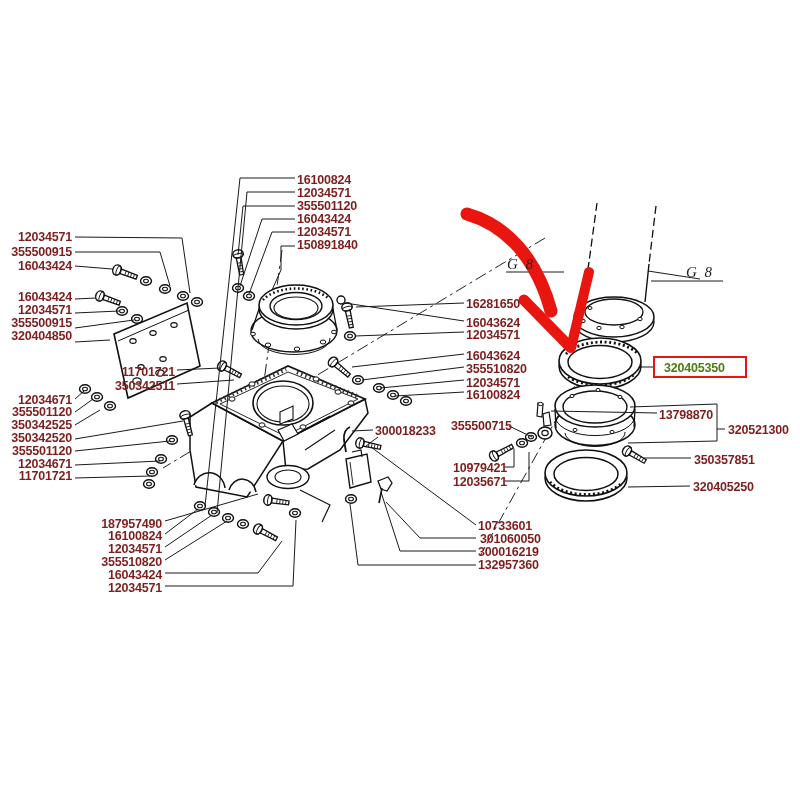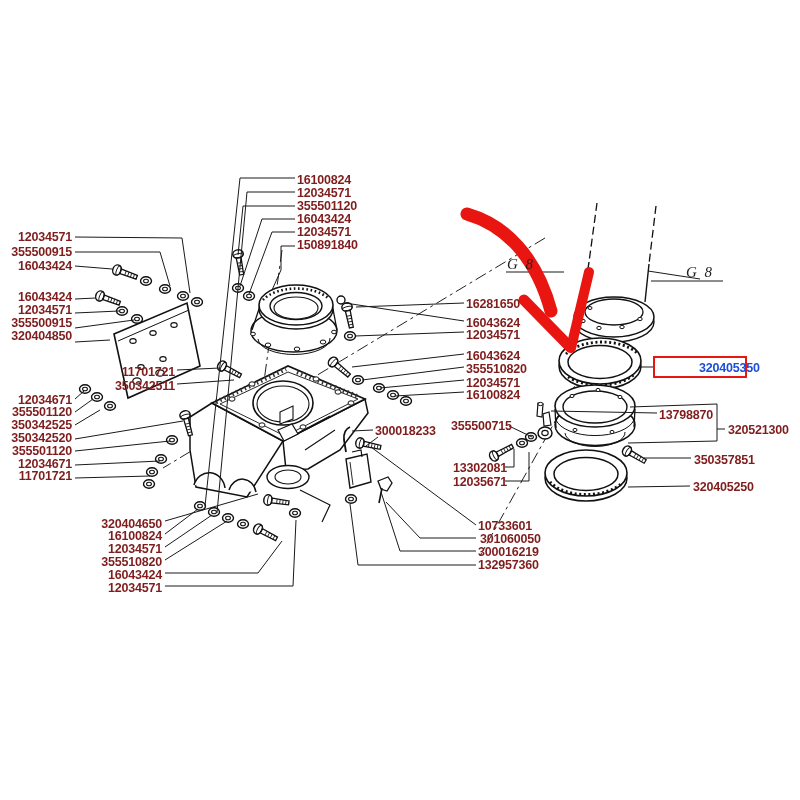--- a/index.html
+++ b/index.html
@@ -6,21 +6,21 @@
   #stage{position:relative;width:800px;height:800px;background:#ffffff;overflow:hidden;
          font-family:"Liberation Sans",sans-serif;}
   #drawing{position:absolute;left:0;top:0;}
   .lbl{position:absolute;font:700 12.5px/14px "Liberation Sans",sans-serif;color:#7f1d1d;
        letter-spacing:-0.2px;white-space:nowrap;}
   .g8{position:absolute;font:italic 400 15px/16px "Liberation Serif",serif;color:#222;
       letter-spacing:2px;white-space:nowrap;text-align:center;}
   .red-box{position:absolute;left:653px;top:356px;width:90px;height:18px;
            border:2.5px solid #e81510;background:transparent;}
   .hl-lbl{position:absolute;left:664px;top:361px;font:700 12.5px/14px "Liberation Sans",sans-serif;
-          color:#1d4ed8;letter-spacing:-0.2px;white-space:nowrap;margin-left:35px;}
+          color:#4d7c0f;letter-spacing:-0.2px;white-space:nowrap;}
 </style>
 </head>
 <body>
 
 <div id="stage">
 
   <svg id="drawing" width="800" height="800" viewBox="0 0 800 800">
     <defs>
       <g id="washer">
         <ellipse rx="5.5" ry="4.3" fill="#fff" stroke="#111" stroke-width="1.4"></ellipse>
@@ -278,37 +278,37 @@
   <div class="lbl" style="right:625px;top:379px">350342511</div>
 
   <div class="lbl" style="right:728px;top:393px">12034671</div>
   <div class="lbl" style="right:728px;top:405px">355501120</div>
   <div class="lbl" style="right:728px;top:418px">350342525</div>
   <div class="lbl" style="right:728px;top:431px">350342520</div>
   <div class="lbl" style="right:728px;top:444px">355501120</div>
   <div class="lbl" style="right:728px;top:457px">12034671</div>
   <div class="lbl" style="right:728px;top:469px">11701721</div>
 
-  <div class="lbl" style="right:638px;top:517px">320404650</div>
+  <div class="lbl" style="right:638px;top:517px">187957490</div>
   <div class="lbl" style="right:638px;top:529px">16100824</div>
   <div class="lbl" style="right:638px;top:542px">12034571</div>
   <div class="lbl" style="right:638px;top:555px">355510820</div>
   <div class="lbl" style="right:638px;top:568px">16043424</div>
   <div class="lbl" style="right:638px;top:581px">12034571</div>
 
   <div class="lbl" style="left:297px;top:173px">16100824</div>
   <div class="lbl" style="left:297px;top:186px">12034571</div>
   <div class="lbl" style="left:297px;top:199px">355501120</div>
   <div class="lbl" style="left:297px;top:212px">16043424</div>
   <div class="lbl" style="left:297px;top:225px">12034571</div>
   <div class="lbl" style="left:297px;top:238px">150891840</div>
 
   <div class="lbl" style="left:375px;top:424px">300018233</div>
   <div class="lbl" style="left:451px;top:419px">355500715</div>
-  <div class="lbl" style="left:453px;top:461px">13302081</div>
+  <div class="lbl" style="left:453px;top:461px">10979421</div>
   <div class="lbl" style="left:453px;top:475px">12035671</div>
 
   <div class="lbl" style="left:466px;top:297px">16281650</div>
   <div class="lbl" style="left:466px;top:316px">16043624</div>
   <div class="lbl" style="left:466px;top:328px">12034571</div>
   <div class="lbl" style="left:466px;top:349px">16043624</div>
   <div class="lbl" style="left:466px;top:362px">355510820</div>
   <div class="lbl" style="left:466px;top:376px">12034571</div>
   <div class="lbl" style="left:466px;top:388px">16100824</div>
 

